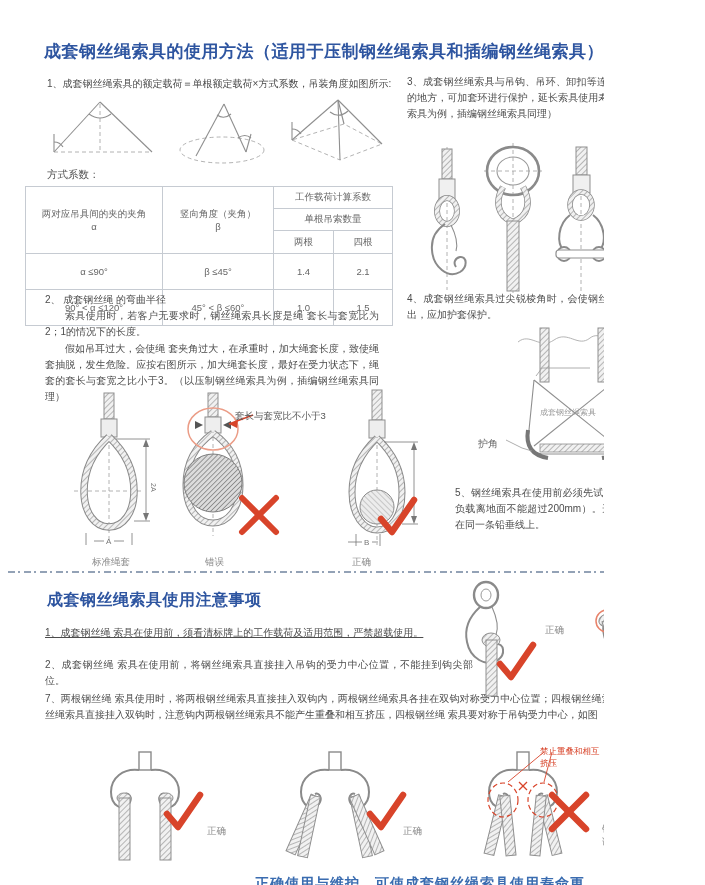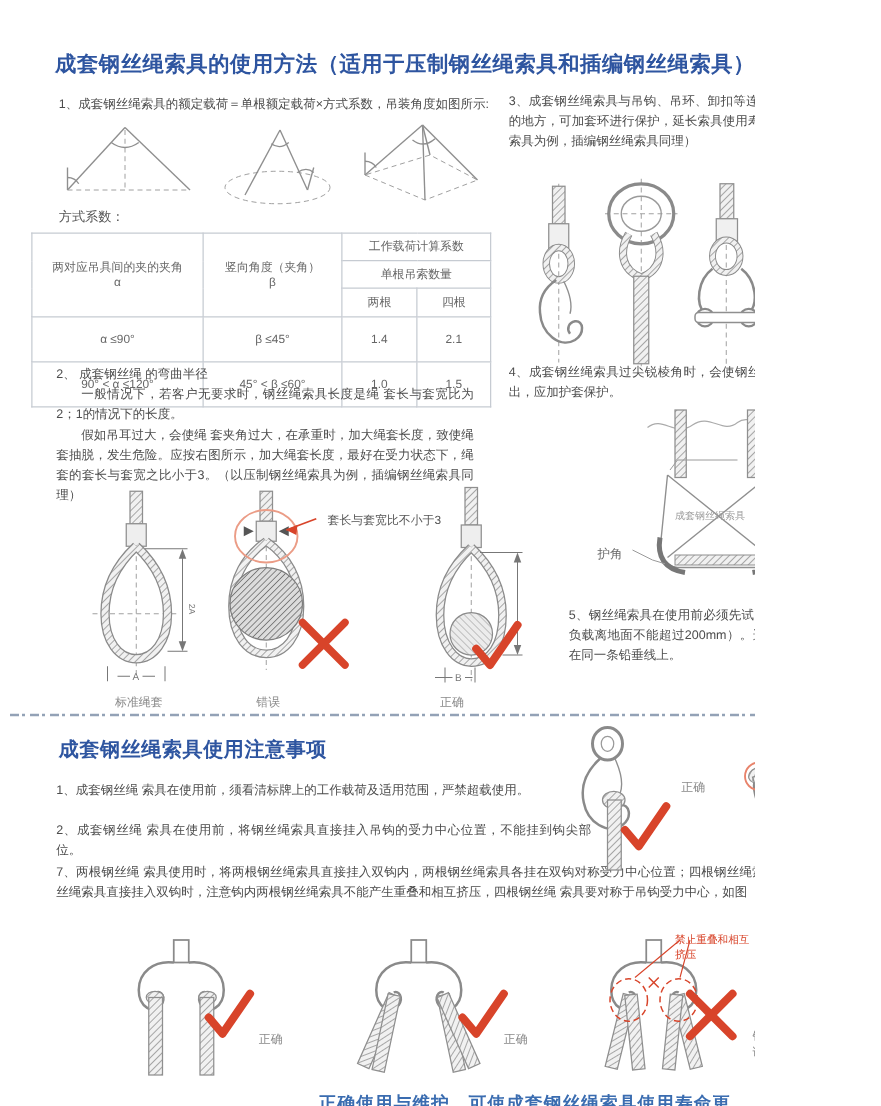--- a/index.html
+++ b/index.html
@@ -153,21 +153,21 @@
     <circle cx="47" cy="107" r="7" fill="#fff" stroke="#8a8a8a" stroke-width="1.8"></circle>
     <rect x="4" y="103" width="51" height="8" rx="3" fill="#fff" stroke="#8f8f8f" stroke-width="1.2"></rect>
   </svg>
   <svg style="left:615px;top:152px;" width="88" height="92" viewBox="0 0 88 92">
     <path d="M44,6 C24,10 10,26 10,48 C10,64 18,78 32,88 L38,76 C28,68 24,58 24,46 C24,32 33,20 44,16 C55,20 64,32 64,46 C64,58 60,68 50,76 L56,88 C70,78 78,64 78,48 C78,26 64,10 44,6 Z" fill="#fff" stroke="#888" stroke-width="2"></path>
   </svg>
   <div class="lbl" style="left:645px;top:246px;">套环</div>
 
   <div class="t ind just" style="left:45px;top:292px;width:334px;">
     <p>2、 成套钢丝绳 的弯曲半径</p>
-    <p class="pi">一般情况下，若客户无要求时，钢丝绳索具长度是绳 套长与套宽比为2；1的情况下的长度。</p>
+    <p class="pi">索具使用时，若客户无要求时，钢丝绳索具长度是绳 套长与套宽比为2；1的情况下的长度。</p>
     <p class="pi">假如吊耳过大，会使绳 套夹角过大，在承重时，加大绳套长度，致使绳套抽脱，发生危险。应按右图所示，加大绳套长度，最好在受力状态下，绳套的套长与套宽之比小于3。（以压制钢丝绳索具为例，插编钢丝绳索具同理）</p>
   </div>
 
   <div class="t just" style="left:407px;top:291px;width:294px;">4、成套钢丝绳索具过尖锐棱角时，会使钢丝绳提前断丝或绳芯露出，应加护套保护。</div>
 
   <svg style="left:490px;top:328px;" width="160" height="145" viewBox="0 0 160 145">
     <path d="M28,14 C40,4 50,22 64,12 C78,2 88,20 100,10 C110,2 122,18 136,8" stroke="#ababab" stroke-width=".9" fill="none"></path>
     <rect x="50" y="0" width="9" height="54" fill="url(#hatch)" stroke="#8f8f8f" stroke-width="1"></rect>
     <rect x="108" y="0" width="9" height="54" fill="url(#hatch)" stroke="#8f8f8f" stroke-width="1"></rect>
     <path d="M44,52 L38,112 Q38,124 52,126 L118,126 Q132,124 132,112 L126,52" class="ln"></path>
@@ -211,21 +211,21 @@
     <rect x="40" y="24" width="16" height="16" fill="#eee" stroke="#8f8f8f" stroke-width="1"></rect>
     <path d="M48,40 C31,52 21,70 21,92 C21,116 33,130 48,130 C63,130 75,116 75,92 C75,70 65,52 48,40" fill="none" stroke="#8a8a8a" stroke-width="7"></path>
     <path d="M48,40 C31,52 21,70 21,92 C21,116 33,130 48,130 C63,130 75,116 75,92 C75,70 65,52 48,40" fill="none" stroke="url(#hatch)" stroke-width="5"></path>
     <circle cx="48" cy="90" r="29" fill="url(#hatchD)" stroke="#7d7d7d" stroke-width="1"></circle>
     <polygon points="38,32 30,28 30,36" fill="#555"></polygon>
       <polygon points="58,32 66,28 66,36" fill="#555"></polygon>
     <ellipse cx="48" cy="36" rx="25" ry="21" fill="none" stroke="#eb9c86" stroke-width="1.5"></ellipse>
     <line x1="88" y1="22" x2="64" y2="31" stroke="#d8442a" stroke-width="1.4"></line>
     <polygon points="64,31 73,27 72,35" fill="#d8442a"></polygon>
   </svg>
-  <div class="gray-ann" style="left:235px;top:410px;margin-left:27px;">套长与套宽比不小于3</div>
+  <div class="gray-ann" style="left:235px;top:410px;">套长与套宽比不小于3</div>
   <svg style="left:236px;top:492px;" width="46" height="46" viewBox="0 0 46 46">
     <line x1="6" y1="6" x2="40" y2="40" stroke="#d8442a" stroke-width="6" stroke-linecap="round"></line>
     <line x1="40" y1="6" x2="6" y2="40" stroke="#d8442a" stroke-width="6" stroke-linecap="round"></line>
   </svg>
   <div class="lbl" style="left:205px;top:556px;">错误</div>
 
   <svg style="left:320px;top:390px;" width="120" height="160" viewBox="0 0 120 160">
     <line x1="57" y1="48" x2="57" y2="155" class="dash"></line>
     <rect x="52" y="0" width="10" height="30" fill="url(#hatch)" stroke="#8f8f8f" stroke-width="1"></rect>
     <rect x="49" y="30" width="16" height="18" fill="#eee" stroke="#8f8f8f" stroke-width="1"></rect>
@@ -245,21 +245,21 @@
   </svg>
   <svg style="left:376px;top:495px;" width="42" height="42" viewBox="0 0 42 42">
     <path d="M5,24 L16,37 L38,5" fill="none" stroke="#d8442a" stroke-width="6.5" stroke-linecap="round" stroke-linejoin="round"></path>
   </svg>
   <div class="lbl" style="left:352px;top:556px;">正确</div>
 
   <div class="divider"></div>
 
   <div class="h2" style="left:47px;top:590px;">成套钢丝绳索具使用注意事项</div>
 
-  <div class="t just" style="left:45px;top:625px;width:408px;">1、成套钢丝绳 索具在使用前，须看清标牌上的工作载荷及适用范围，严禁超载使用。</div>
+  <div class="t just" style="left:45px;top:625px;width:408px;text-decoration:underline;">1、成套钢丝绳 索具在使用前，须看清标牌上的工作载荷及适用范围，严禁超载使用。</div>
   <div class="t just" style="left:45px;top:657px;width:428px;">2、成套钢丝绳 索具在使用前，将钢丝绳索具直接挂入吊钩的受力中心位置，不能挂到钩尖部位。</div>
   <div class="t just" style="left:45px;top:691px;width:658px;">7、两根钢丝绳 索具使用时，将两根钢丝绳索具直接挂入双钩内，两根钢丝绳索具各挂在双钩对称受力中心位置；四根钢丝绳索具使用时，每两根钢丝绳索具直接挂入双钩时，注意钩内两根钢丝绳索具不能产生重叠和相互挤压，四根钢丝绳 索具要对称于吊钩受力中心，如图</div>
 
   <svg style="left:450px;top:580px;" width="92" height="118" viewBox="0 0 92 118">
     <ellipse cx="36" cy="15" rx="12" ry="13" fill="none" stroke="#8a8a8a" stroke-width="2.4"></ellipse>
     <ellipse cx="36" cy="15" rx="5" ry="6" fill="none" stroke="#9a9a9a" stroke-width="1"></ellipse>
     <path d="M30,27 C20,36 14,48 17,62 C20,78 36,88 48,80 C56,74 54,63 46,64 C41,65 39,70 42,74" class="ln2"></path>
     <path d="M42,27 C47,38 49,47 46,55" class="ln"></path>
     <ellipse cx="41" cy="60" rx="9" ry="7" fill="url(#hatch)" stroke="#8f8f8f" stroke-width="1"></ellipse>
     <rect x="36" y="60" width="11" height="56" fill="url(#hatch)" stroke="#8f8f8f" stroke-width="1"></rect>

